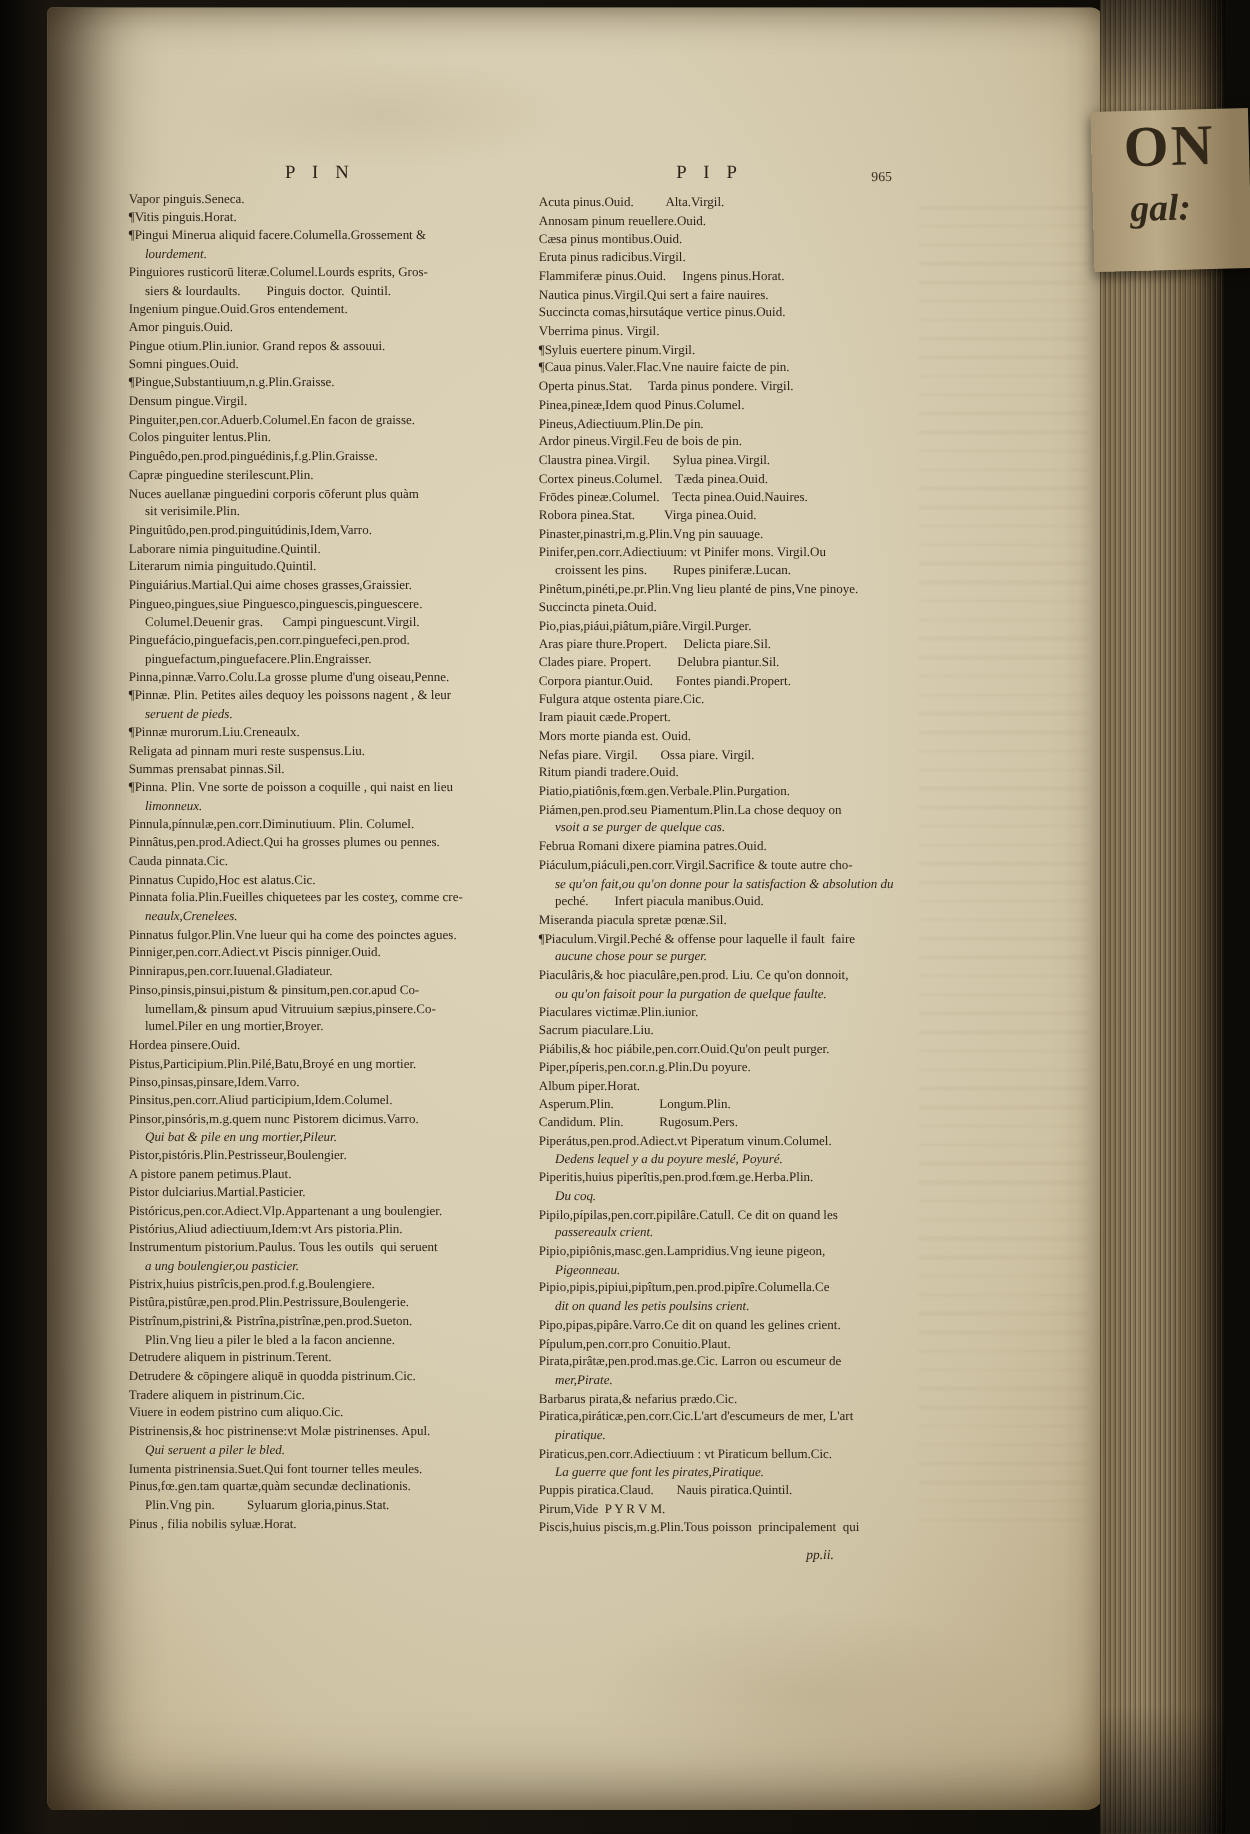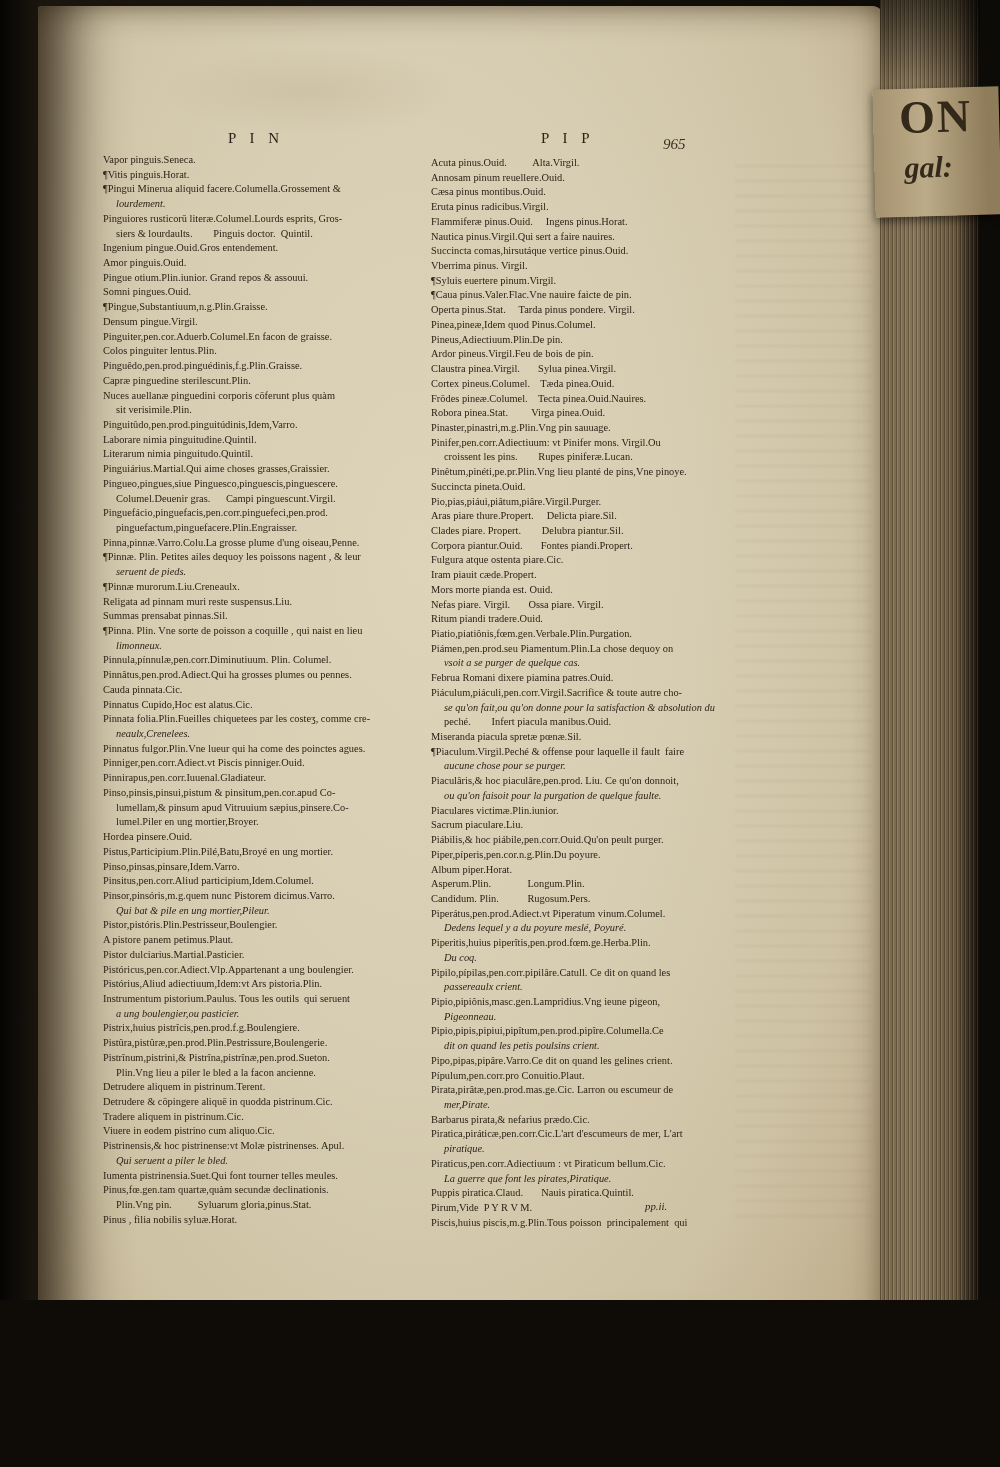--- a/index.html
+++ b/index.html
@@ -3,21 +3,21 @@
 <meta charset="utf-8">
 <style>
   html,body{margin:0;padding:0;}
   body{
     width:1000px;height:1467px;
     background:#0f0c08;
     font-family:"Liberation Serif", serif;
     overflow:hidden;
   }
   .stage{
-    position:relative;width:1000px;height:1300px;overflow:hidden;
+    position:relative;width:1000px;height:1467px;overflow:hidden;
     background:linear-gradient(90deg,#060504 0,#16120c 30px,#1a150e 40px,#0d0b07 100%);
   }
   
   .paper{
     position:absolute;left:38px;top:6px;width:846px;height:1442px;
     background:
       radial-gradient(ellipse at 45% 38%, #ded4ba 0%, #d7cdb2 42%, #cec2a4 70%, #bcac8a 92%, #a8946f 100%);
     border-radius:4px 12px 16px 6px;
     box-shadow:
       inset 58px 0 55px -28px rgba(32,20,8,0.78),
@@ -53,33 +53,33 @@
   .peek .small{
     position:absolute;left:30px;top:62px;font-size:30px;font-style:italic;font-weight:bold;color:#33291a;
   }
   
   .running-header{
     position:absolute;font-size:15px;letter-spacing:5px;color:#2c2418;
   }
   .rh-left{left:228px;top:130px;}
   .rh-right{left:541px;top:130px;text-align:center;}
   .page-number{
-    position:absolute;left:663px;top:136px;font-size:15px;font-style:italic;color:#3a3022;
+    position:absolute;left:697px;top:136px;font-size:11px;color:#3a3022;
   }
   .col{
     position:absolute;width:326px;color:#2c2418;
     font-size:10.4px;line-height:14.72px;
   }
   .col-left{left:103px;top:153px;}
   .col-right{left:431px;top:156px;}
   .line{white-space:pre;}
   .line.ind{padding-left:13px;}
   .line.it{font-style:italic;}
   .signature{
-    position:absolute;left:645px;top:1200px;font-size:10.8px;font-style:italic;color:#2c2418;
+    position:absolute;left:645px;top:1238px;font-size:10.8px;font-style:italic;color:#2c2418;
   }
 </style>
 </head>
 <body>
 
 <div class="stage">
 
   <div class="paper">
     <div class="stain s1"></div>
     <div class="stain s2"></div>

